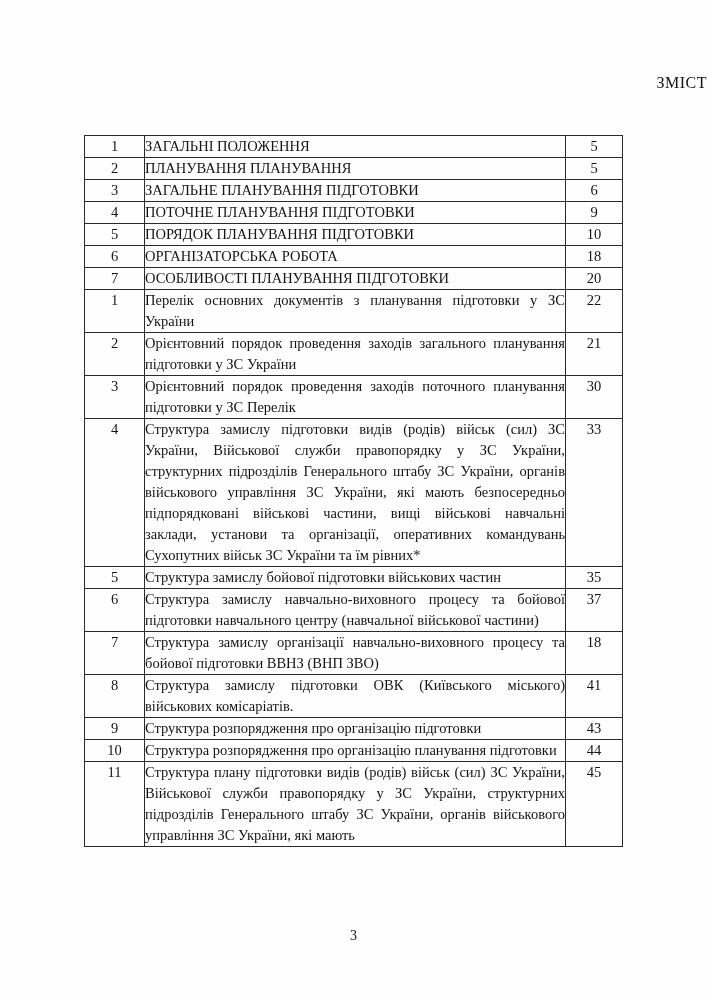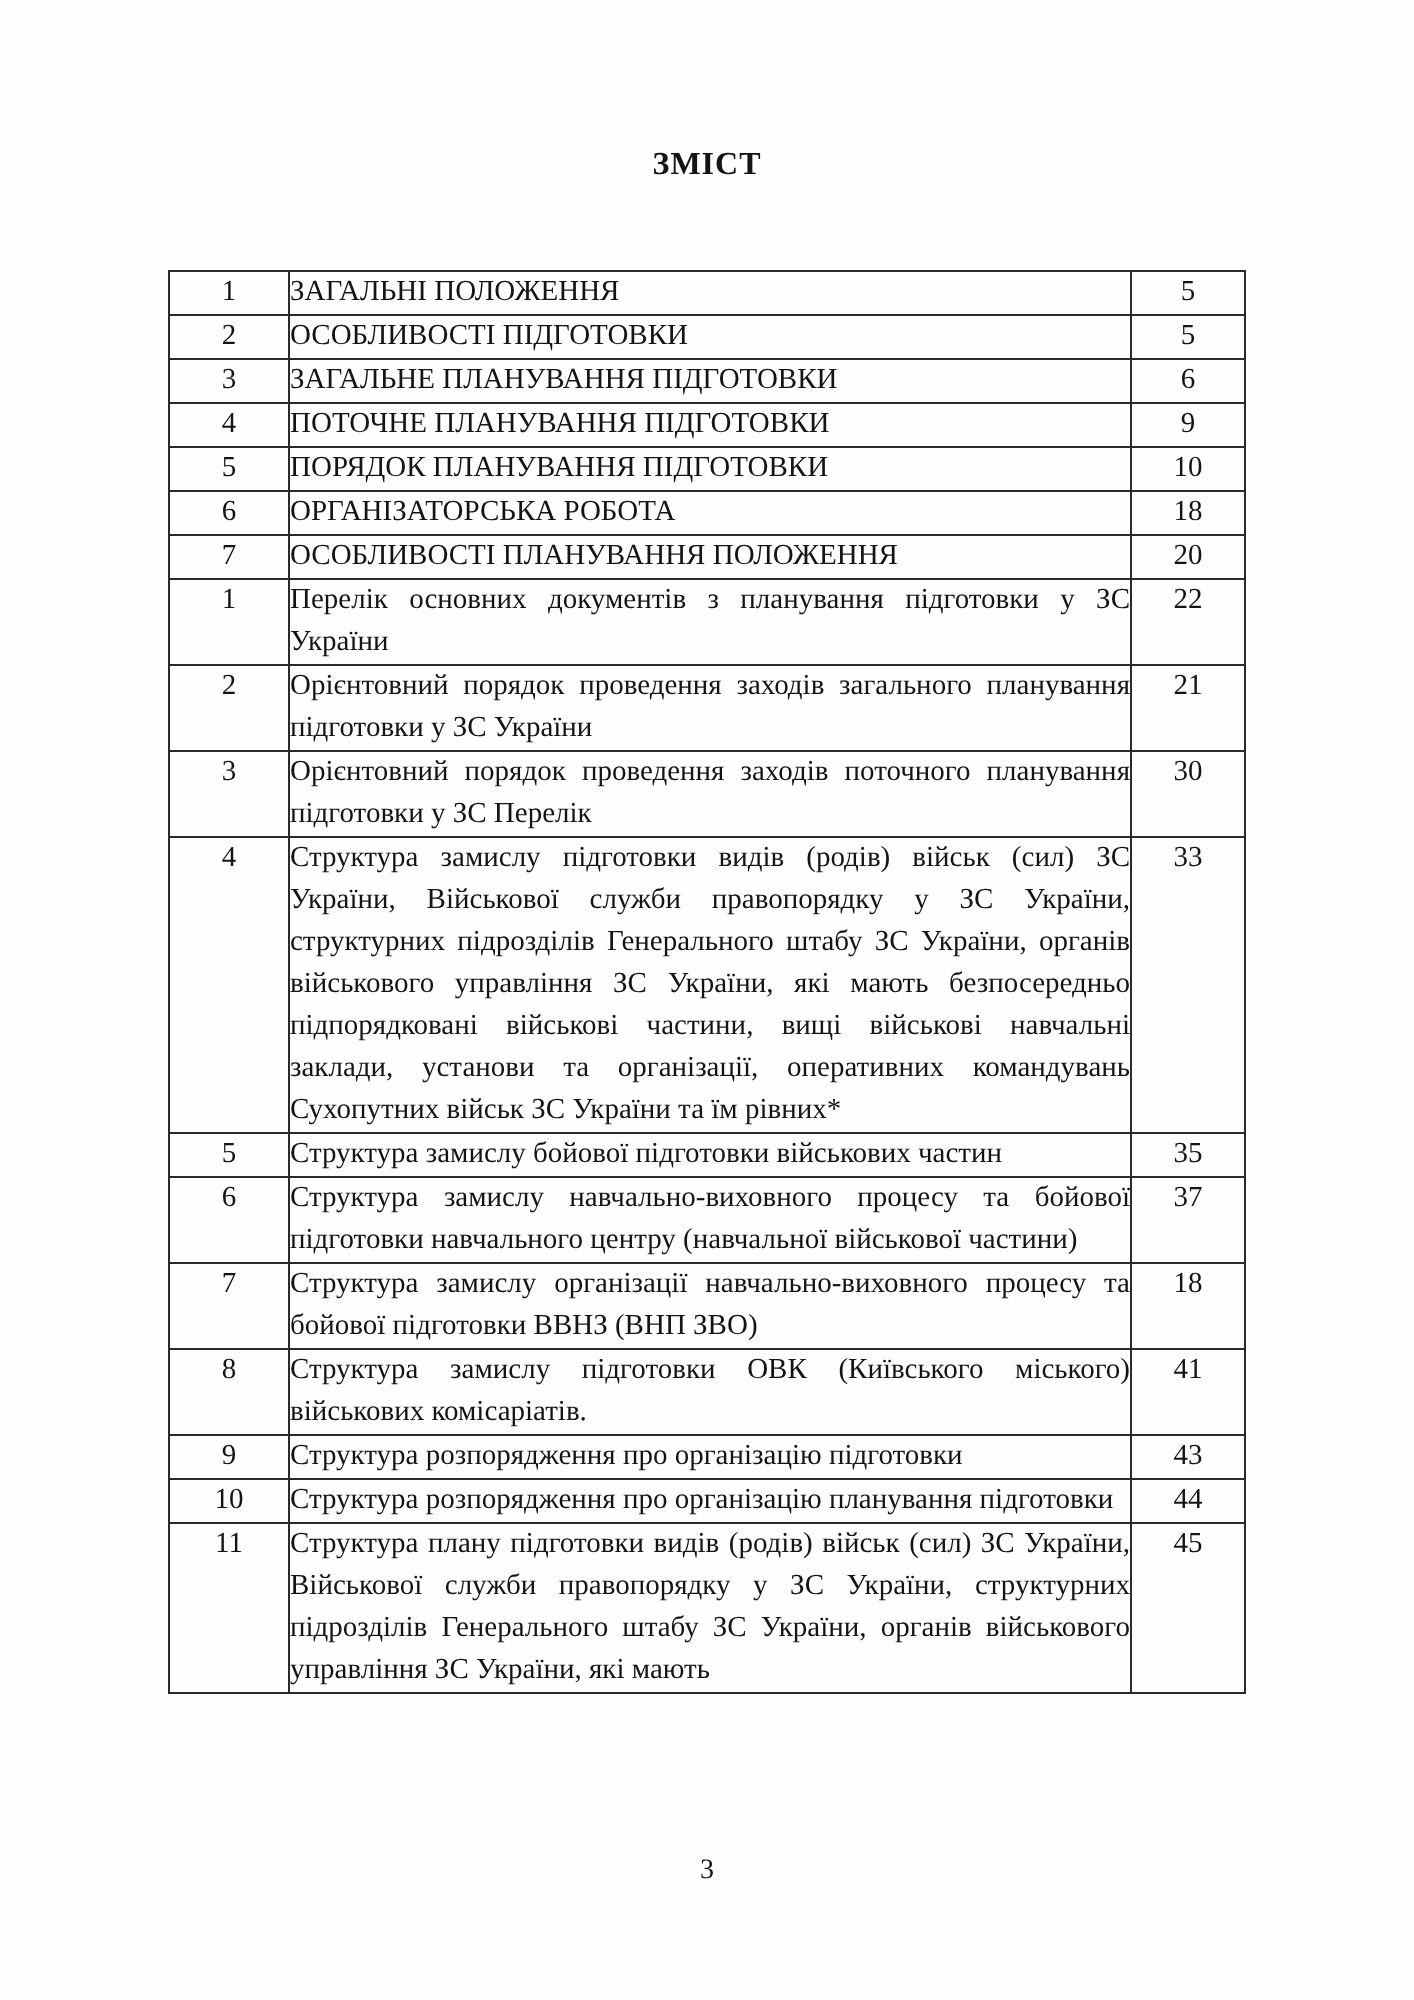--- a/index.html
+++ b/index.html
@@ -18,23 +18,23 @@
   .sheet {
     position: absolute;
     inset: 0;
     background: #fefefe;
   }
   .doc-title {
     position: absolute;
     top: 74px;
     left: 0;
     width: 100%;
-    text-align: center;
+    text-align: right;
     font-size: 16px;
-    font-weight: bold;
+    font-weight: normal;
     letter-spacing: 0.5px;
     margin: 0;
   }
   table.toc {
     position: absolute;
     left: 84px;
     top: 135px;
     width: 538px;
     border-collapse: collapse;
     table-layout: fixed;
@@ -86,21 +86,21 @@
       <col class="c-page">
     </colgroup>
     <tbody id="toc-body">
         <tr class="main-row">
           <td class="num">1</td>
           <td class="ttl">ЗАГАЛЬНІ ПОЛОЖЕННЯ</td>
           <td class="pg">5</td>
         </tr>
         <tr class="main-row">
           <td class="num">2</td>
-          <td class="ttl">ОСОБЛИВОСТІ ПІДГОТОВКИ</td>
+          <td class="ttl">ПЛАНУВАННЯ ПЛАНУВАННЯ</td>
           <td class="pg">5</td>
         </tr>
         <tr class="main-row">
           <td class="num">3</td>
           <td class="ttl">ЗАГАЛЬНЕ ПЛАНУВАННЯ ПІДГОТОВКИ</td>
           <td class="pg">6</td>
         </tr>
         <tr class="main-row">
           <td class="num">4</td>
           <td class="ttl">ПОТОЧНЕ ПЛАНУВАННЯ ПІДГОТОВКИ</td>
@@ -111,21 +111,21 @@
           <td class="ttl">ПОРЯДОК ПЛАНУВАННЯ ПІДГОТОВКИ</td>
           <td class="pg">10</td>
         </tr>
         <tr class="main-row">
           <td class="num">6</td>
           <td class="ttl">ОРГАНІЗАТОРСЬКА РОБОТА</td>
           <td class="pg">18</td>
         </tr>
         <tr class="main-row">
           <td class="num">7</td>
-          <td class="ttl">ОСОБЛИВОСТІ ПЛАНУВАННЯ ПОЛОЖЕННЯ</td>
+          <td class="ttl">ОСОБЛИВОСТІ ПЛАНУВАННЯ ПІДГОТОВКИ</td>
           <td class="pg">20</td>
         </tr>
         <tr class="appendix-row">
           <td class="num">1</td>
           <td class="ttl">Перелік основних документів з планування підготовки у ЗС України</td>
           <td class="pg">22</td>
         </tr>
         <tr class="appendix-row">
           <td class="num">2</td>
           <td class="ttl">Орієнтовний порядок проведення заходів загального планування підготовки у ЗС України</td>

